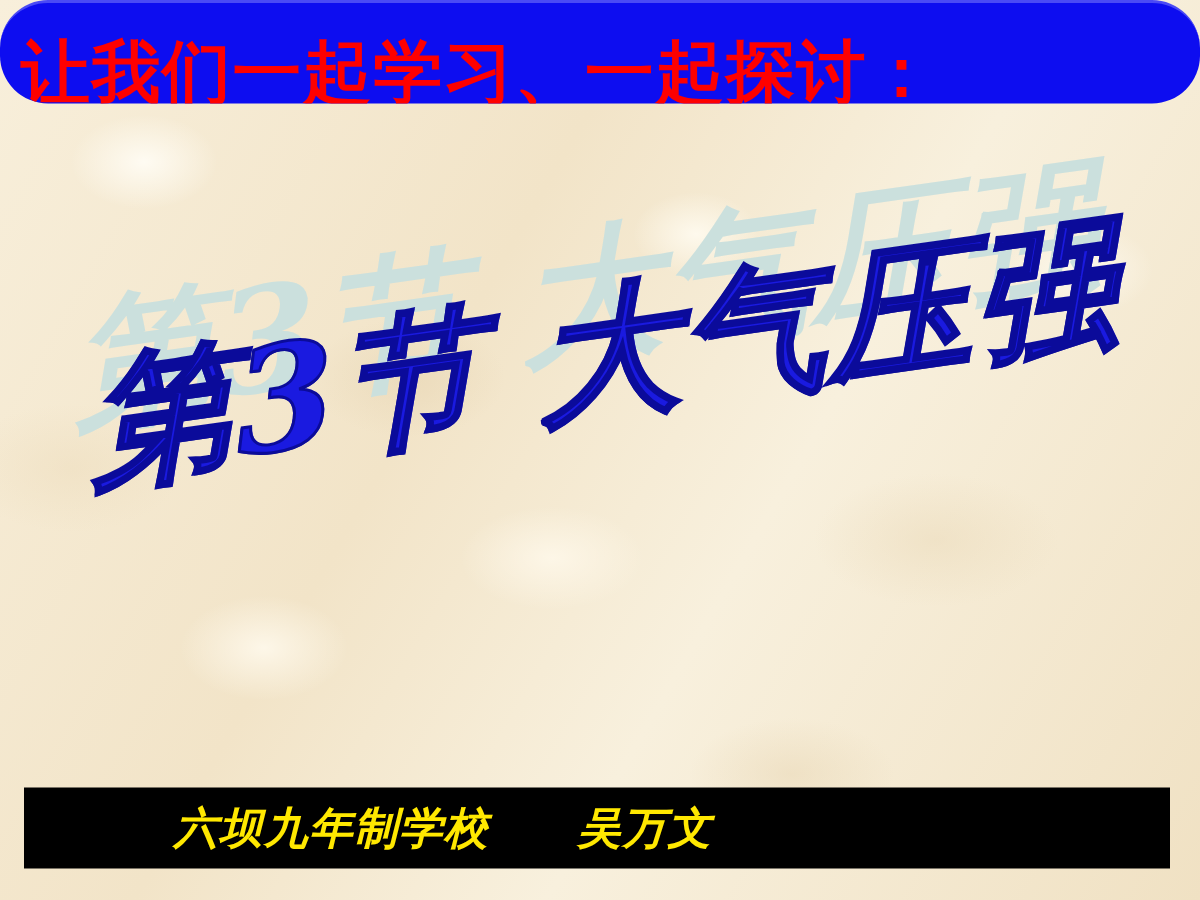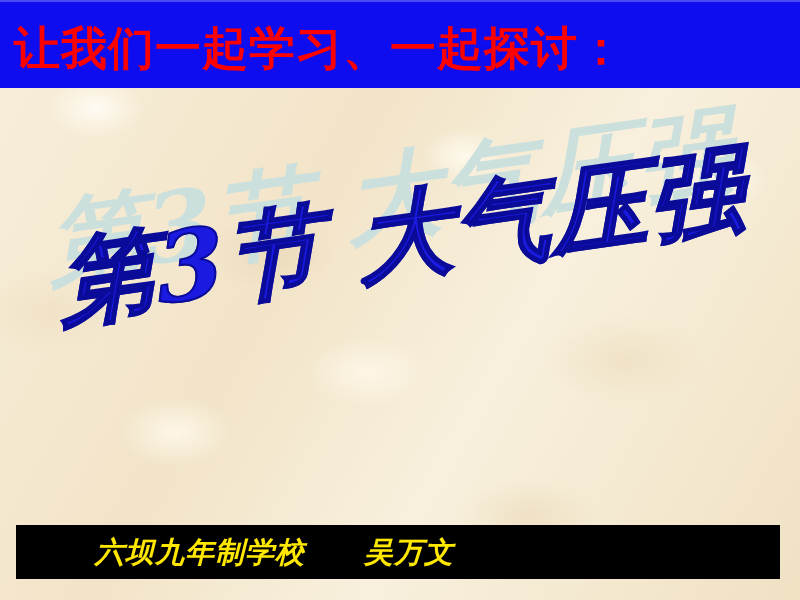--- a/index.html
+++ b/index.html
@@ -33,25 +33,26 @@
       radial-gradient(ellipse 100px 58px at 6% 52%, rgba(236,219,186,0.45) 0%, rgba(236,219,186,0) 74%),
       linear-gradient(120deg, #f8efdb 0%, #f2e4c8 38%, #f8f0dd 62%, #f0e1c3 100%);
   }
 
   
   #header-banner {
     position: absolute;
     left: 0;
     top: 0;
     width: 800px;
-    height: 88px;
+    height: 69px;
     background: #0d0df0;
     border-top: 2px solid #4a4af5;
     box-sizing: border-box;
     overflow: hidden;
+    border-radius: 32px;
   }
   #header-title {
     position: absolute;
     left: 14px;
     top: 17px;
     color: #fe0000;
     font-family: "DejaVu Sans", "Liberation Sans", sans-serif;
     font-weight: bold;
     font-size: 46px;
     line-height: 58px;
@@ -108,21 +109,21 @@
     overflow: hidden;
   }
   #footer-inner {
     position: absolute;
     left: 0;
     top: 0;
     width: 764px;
     height: 54px;
     display: flex;
     align-items: center;
-    padding-left: 79px;
+    padding-left: 100px;
     box-sizing: border-box;
   }
   .footer-text {
     color: #ffe800;
     font-family: "DejaVu Serif", "Liberation Serif", serif;
     font-weight: bold;
     font-style: italic;
     font-size: 29px;
     line-height: 34px;
     white-space: nowrap;

